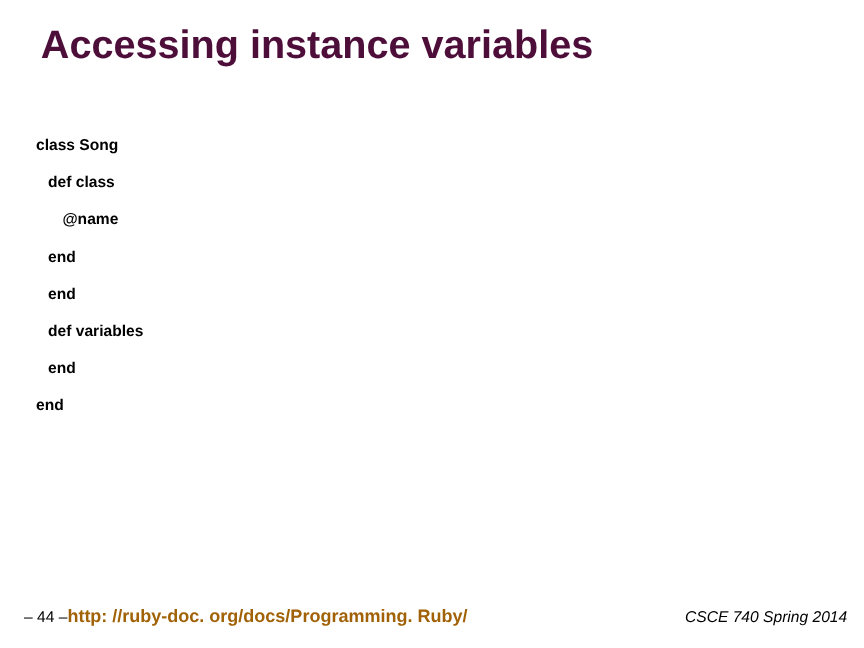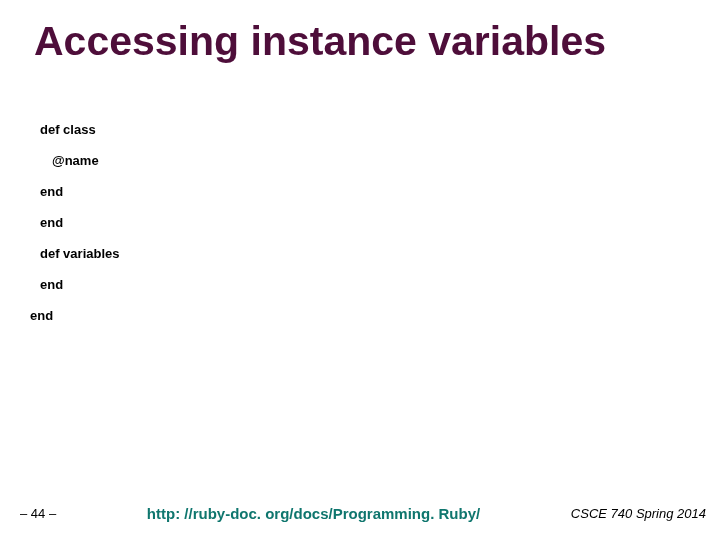--- a/index.html
+++ b/index.html
@@ -6,21 +6,21 @@
     body {
       width: 720px;
       height: 540px;
       background: #ffffff;
       font-family: Arial, Helvetica, sans-serif;
       position: relative;
       overflow: hidden;
     }
     .title {
       color: #4e0e3a;
-      font-size: 41px;
+      font-size: 33px;
       font-weight: bold;
       padding: 18px 0 0 34px;
     }
     .code-block {
       padding: 58px 0 0 30px;
     }
     .code-line {
       color: #000000;
       font-size: 13px;
       font-weight: bold;
@@ -39,39 +39,39 @@
       display: flex;
       align-items: center;
       justify-content: space-between;
       padding: 0 14px 0 20px;
     }
     .page-num {
       color: #000000;
       font-size: 13px;
     }
     .footer-link {
-      color: #0f766e;
+      color: #a16207;
       font-size: 15px;
       font-weight: bold;
-      text-align: center;
       flex: 1;
     }
     .course-label {
       color: #000000;
       font-size: 13px;
       white-space: nowrap;
       font-style: italic;
     }
   </style>
 </head>
 <body>
 
 <div class="title">Accessing instance variables</div>
 
 <div class="code-block">
+  <div class="code-line">class Song</div>
   <div class="code-line indent-1">def class</div>
   <div class="code-line indent-2">@name</div>
   <div class="code-line indent-1">end</div>
   <div class="code-line indent-1">end</div>
   <div class="code-line indent-1">def variables</div>
   <div class="code-line indent-1">end</div>
   <div class="code-line">end</div>
 </div>
 
 <div class="footer">

